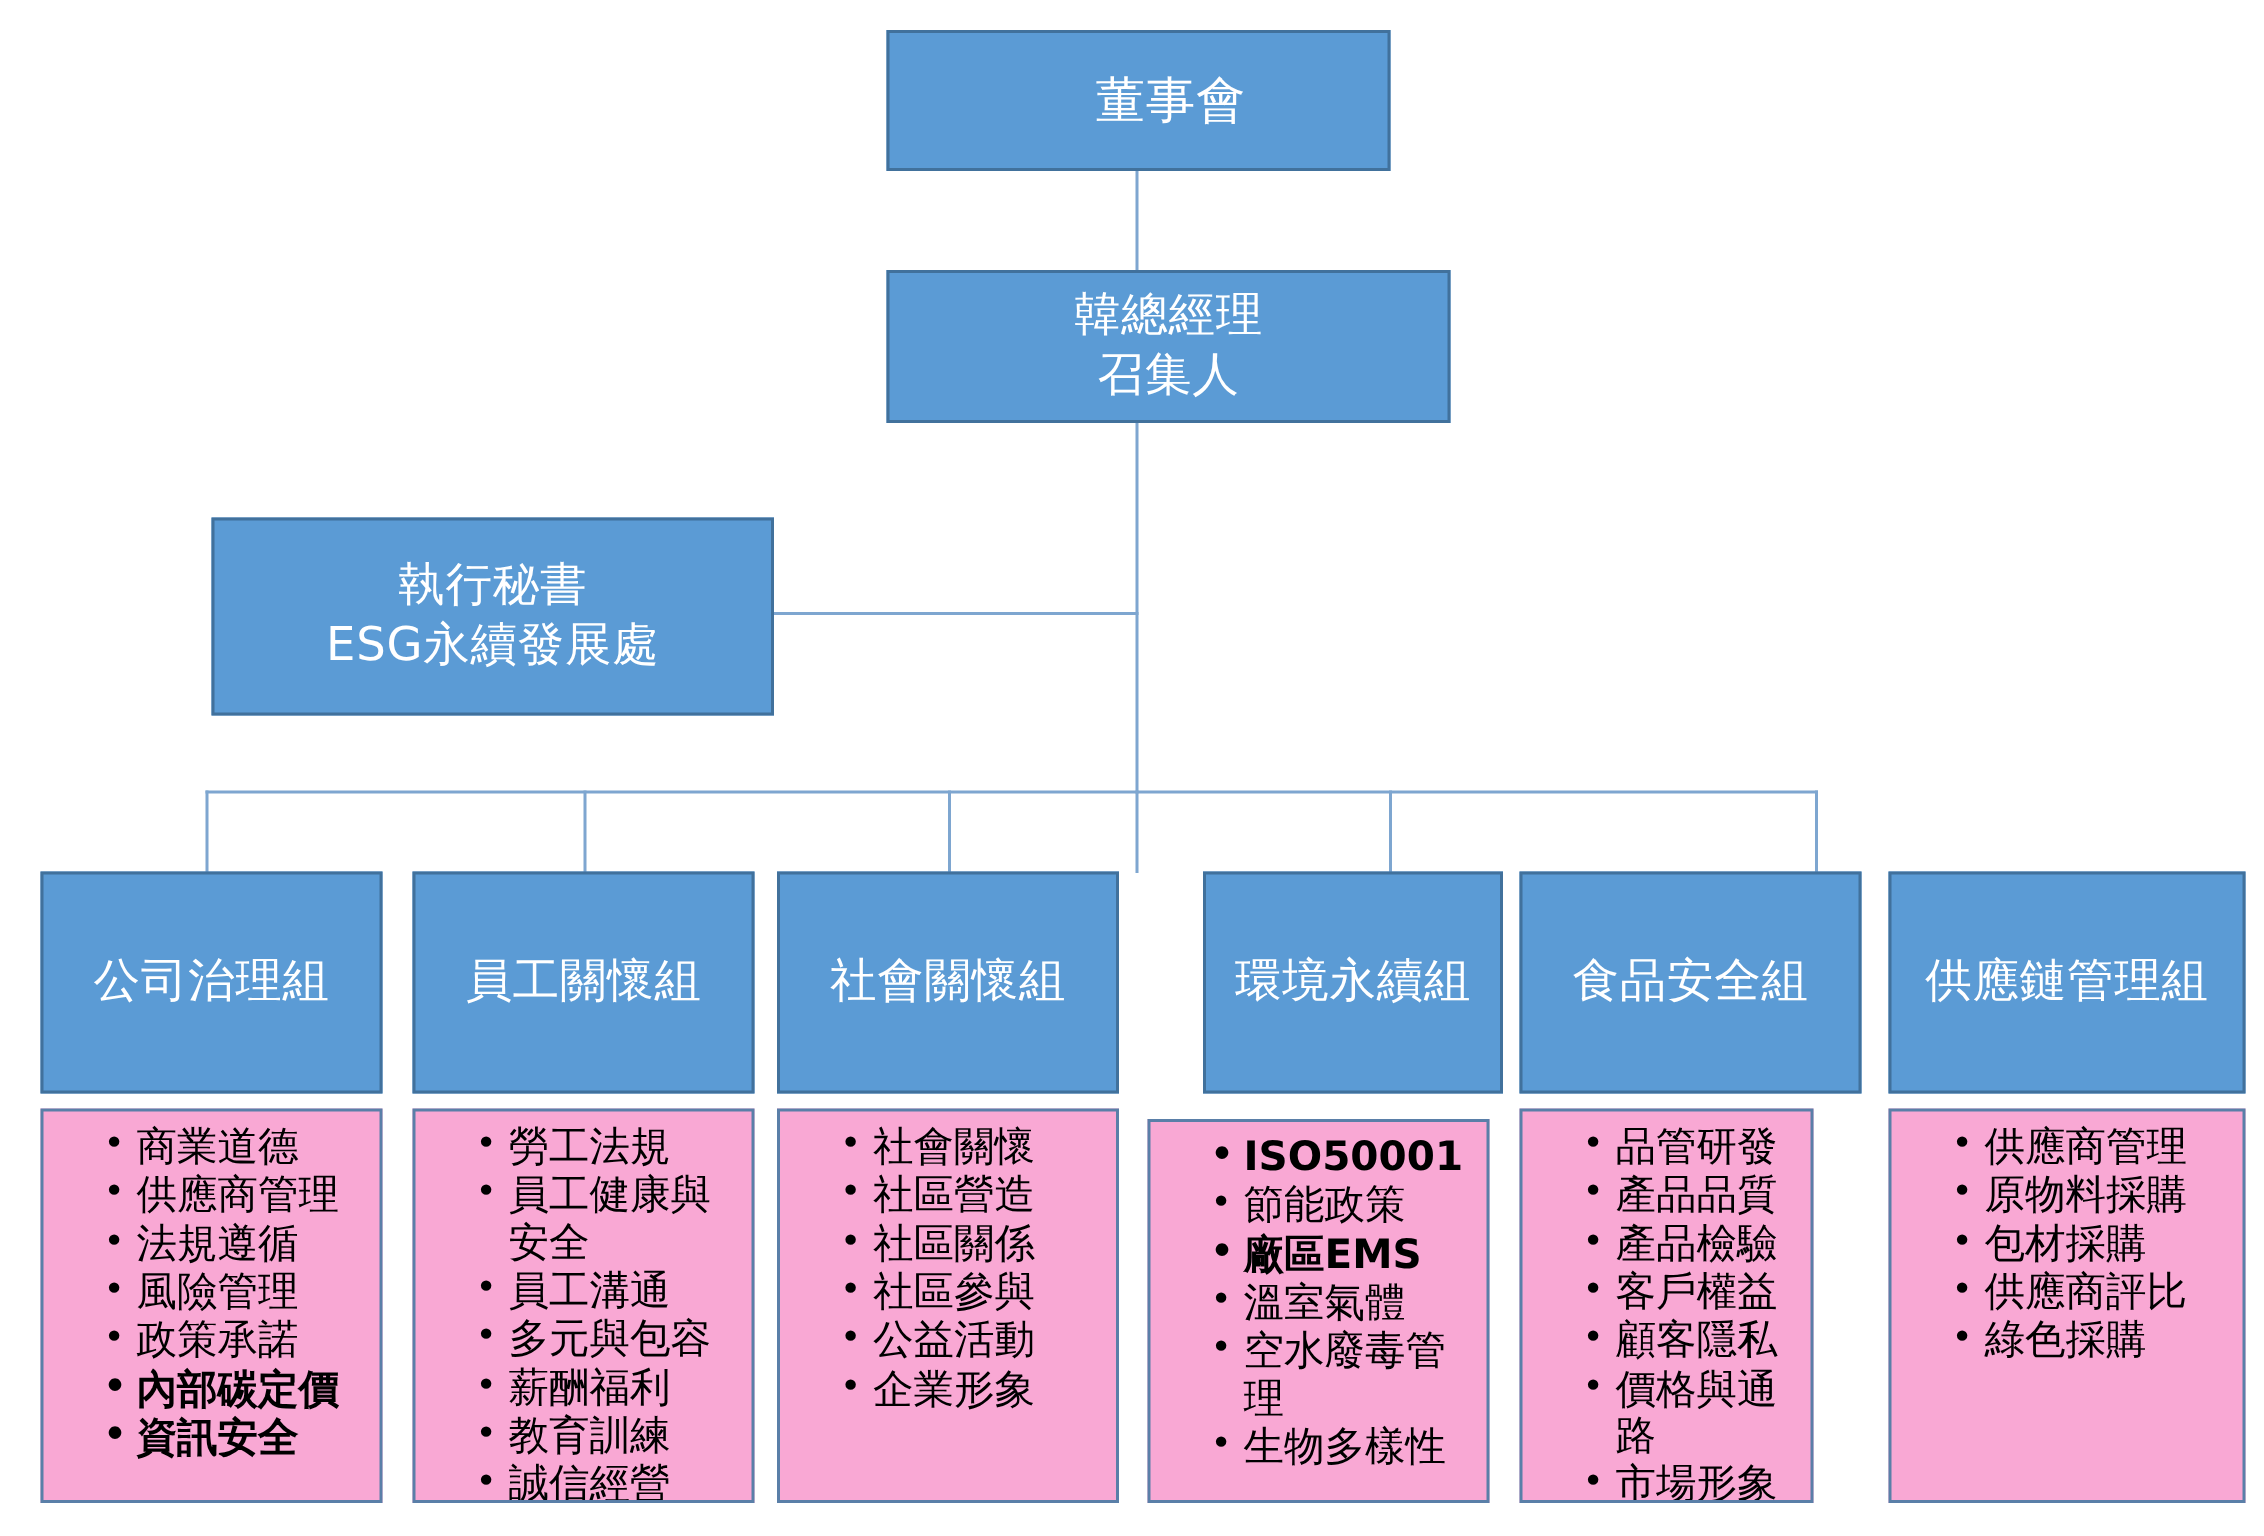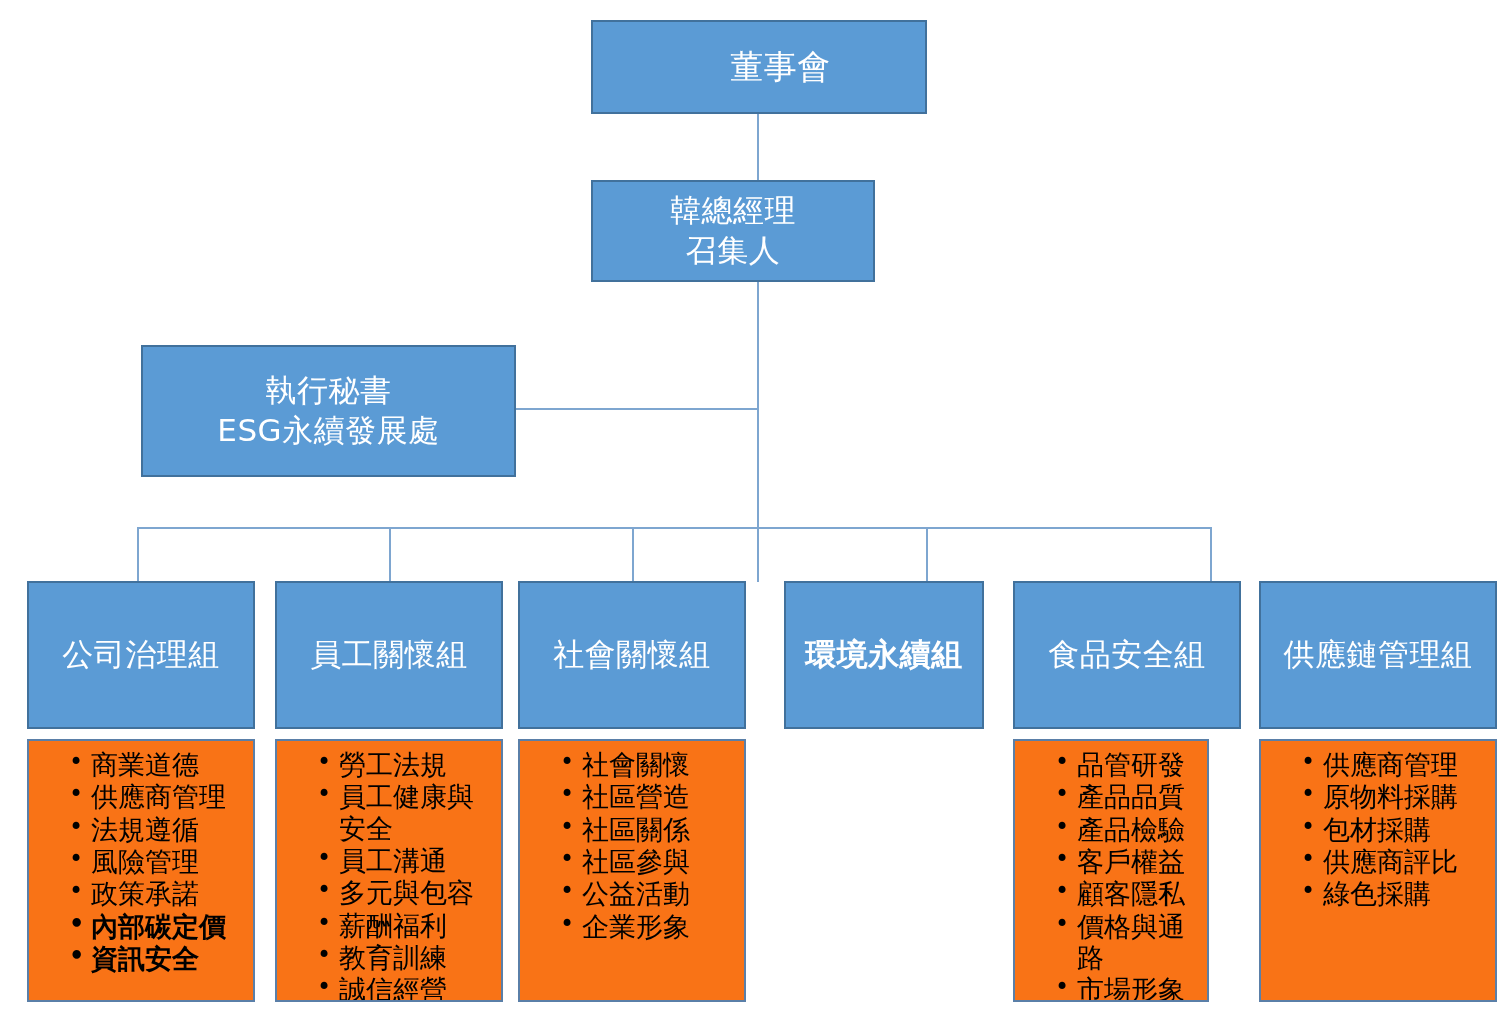--- a/index.html
+++ b/index.html
@@ -44,21 +44,21 @@
   }
   .node-top   { font-size: 33px; }
   .node-mid   { font-size: 31px; }
   .node-sec   { font-size: 31px; }
   .node-group { font-size: 31px; text-align: center; }
 
   
   .listbox {
     position: absolute;
     box-sizing: border-box;
-    background: #f97316;
+    background: #f9a8d4;
     border: 2px solid #5A7FA8;
     padding: 8px 6px 6px 6px;
     overflow: hidden;
   }
   .listbox ul {
     margin: 0;
     padding: 0 0 0 34px;
     list-style: none;
   }
   .listbox li {
@@ -96,30 +96,30 @@
 
   <div class="conn v" style="left:137px; top:527px; height:55px;"></div>
   <div class="conn v" style="left:389px; top:527px; height:55px;"></div>
   <div class="conn v" style="left:632px; top:527px; height:55px;"></div>
   <div class="conn v" style="left:757px; top:527px; height:55px;"></div>
   <div class="conn v" style="left:926px; top:527px; height:55px;"></div>
   <div class="conn v" style="left:1210px; top:527px; height:55px;"></div>
 
   <div class="node node-top" style="left:591px; top:20px; width:336px; height:94px;padding-left:43px;">董事會</div>
 
-  <div class="node node-mid" style="left:591px; top:180px; width:284px; height:102px;">韓總經理
+  <div class="node node-mid" style="left:591px; top:180px; width:376px; height:102px;">韓總經理
 召集人</div>
 
   <div class="node node-sec" style="left:141px; top:345px; width:375px; height:132px;">執行秘書
 ESG永續發展處</div>
 
   <div class="node node-group" style="left:27px; top:581px; width:228px; height:148px;">公司治理組</div>
   <div class="node node-group" style="left:275px; top:581px; width:228px; height:148px;">員工關懷組</div>
   <div class="node node-group" style="left:518px; top:581px; width:228px; height:148px;">社會關懷組</div>
-  <div class="node node-group" style="left:784px; top:581px; width:200px; height:148px;font-weight:bold;">環境永續組</div>
+  <div class="node node-group" style="left:802px; top:581px; width:200px; height:148px;">環境永續組</div>
   <div class="node node-group" style="left:1013px; top:581px; width:228px; height:148px;">食品安全組</div>
   <div class="node node-group" style="left:1259px; top:581px; width:238px; height:148px;">供應鏈管理組</div>
 
   <div class="listbox" style="left:27px; top:739px; width:228px; height:263px;">
     <ul>
         <li>商業道德</li>
         <li>供應商管理</li>
         <li>法規遵循</li>
         <li>風險管理</li>
         <li>政策承諾</li>
@@ -141,20 +141,30 @@
   <div class="listbox" style="left:518px; top:739px; width:228px; height:263px;">
     <ul>
         <li>社會關懷</li>
         <li>社區營造</li>
         <li>社區關係</li>
         <li>社區參與</li>
         <li>公益活動</li>
         <li>企業形象</li>
       </ul>
   </div>
+  <div class="listbox" style="left:765px; top:746px; width:228px; height:256px;">
+    <ul>
+        <li class="strong">ISO50001</li>
+        <li>節能政策</li>
+        <li class="strong">廠區EMS</li>
+        <li>溫室氣體</li>
+        <li>空水廢毒管理</li>
+        <li>生物多樣性</li>
+      </ul>
+  </div>
   <div class="listbox" style="left:1013px; top:739px; width:196px; height:263px;">
     <ul>
         <li>品管研發</li>
         <li>產品品質</li>
         <li>產品檢驗</li>
         <li>客戶權益</li>
         <li>顧客隱私</li>
         <li>價格與通路</li>
         <li>市場形象</li>
       </ul>

